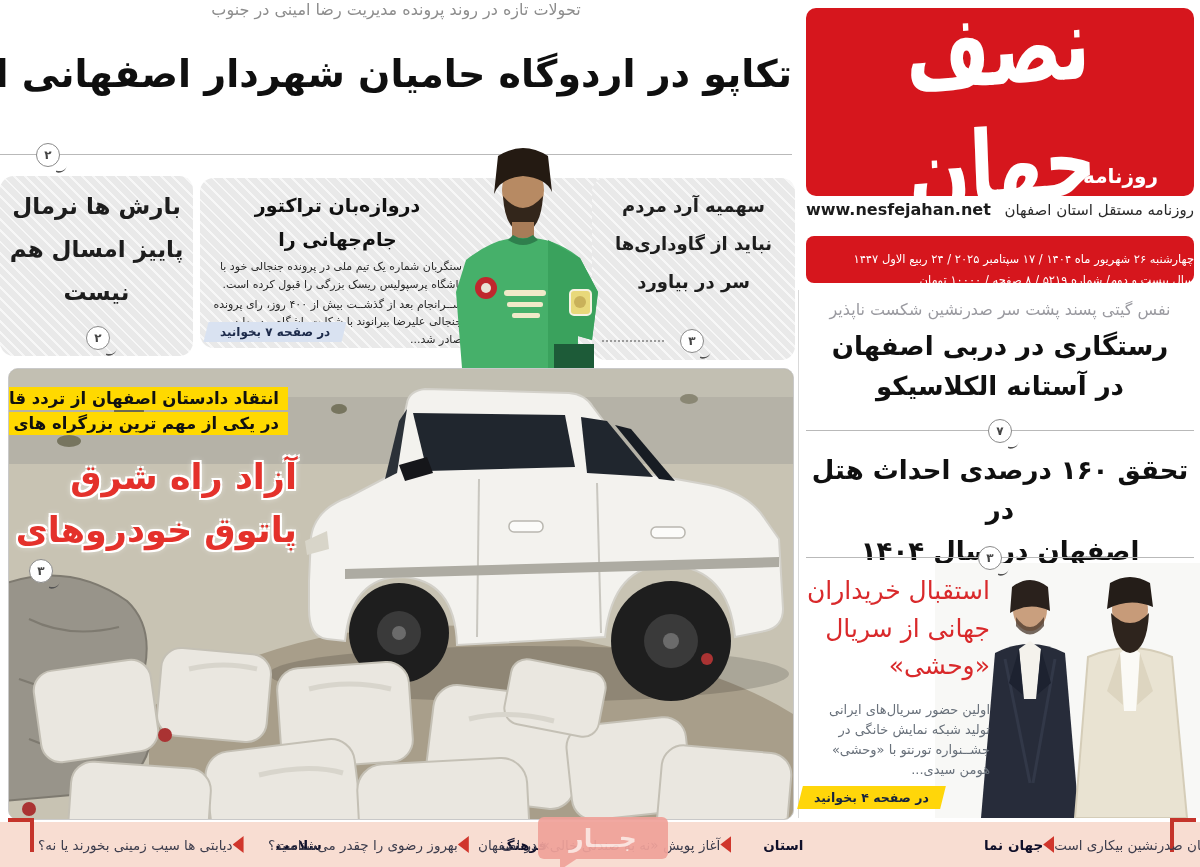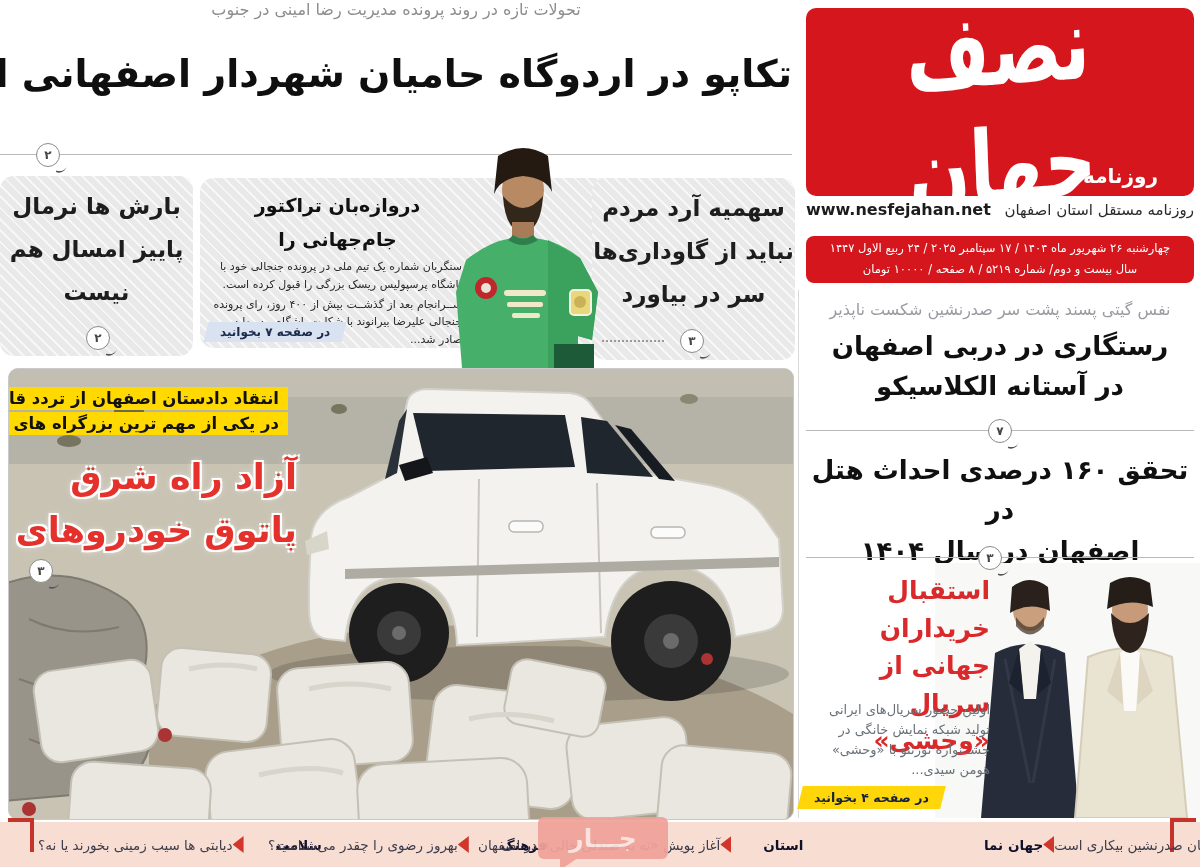--- a/index.html
+++ b/index.html
@@ -30,21 +30,21 @@
   .box-gk{left:200px;top:178px;width:412px;height:170px;}
   .gk-headline{position:absolute;left:10px;top:10px;width:255px;text-align:center;
         font-size:19px;font-weight:bold;color:#111;line-height:1.8;}
   .gk-body{position:absolute;right:150px;left:8px;top:80px;direction:rtl;text-align:right;
         font-size:11px;color:#2a2a2a;line-height:1.62;}
   .gk-body p{margin:0 0 2px 0;}
   .read-tag-blue{position:absolute;left:6px;bottom:6px;background:#d9e2f1;color:#1c2a4a;
         font-size:12px;font-weight:bold;padding:3px 14px;transform:skewX(-14deg);direction:rtl;}
   .read-tag-blue span{display:inline-block;transform:skewX(14deg);}
   .box-flour{left:592px;top:178px;width:203px;height:182px;}
-  .box-flour .bline{margin-top:17px;text-align:center;font-size:23px;font-weight:bold;color:#1d1d1d;}
+  .box-flour .bline{margin-top:17px;text-align:center;font-size:18px;font-weight:bold;color:#1d1d1d;}
   .dotline{position:absolute;left:10px;bottom:18px;width:62px;border-top:2px dotted #9a9a9a;}
 
   
   .photo-frame{left:8px;top:368px;width:784px;height:450px;border:1px solid #c9c9c9;
         border-radius:10px;overflow:hidden;background:#c8c3b3;}
   .photo-kicker{position:absolute;top:18px;right:505px;width:420px;text-align:right;direction:rtl;z-index:4;}
   .photo-kicker .kline{display:inline-block;background:#ffd900;color:#111;font-size:16.5px;
         font-weight:bold;padding:2px 9px;margin-bottom:2px;}
   .photo-headline{position:absolute;top:82px;right:496px;width:400px;direction:rtl;text-align:right;
         font-size:35px;font-weight:bold;color:#e4312b;line-height:1.5;z-index:4;
@@ -52,29 +52,29 @@
 
   
   .masthead-box{left:806px;top:8px;width:388px;height:188px;background:#d6161d;border-radius:10px;overflow:hidden;}
   .logo-script{position:absolute;left:0;top:16px;width:100%;text-align:center;color:#fff;
         font-size:72px;font-weight:bold;transform:scaleY(1.4) rotate(-3deg);letter-spacing:-2px;}
   .logo-sub{position:absolute;right:36px;bottom:8px;color:#fff;font-size:20px;font-weight:bold;direction:rtl;}
   .site-row{left:806px;top:200px;width:388px;display:flex;justify-content:space-between;align-items:baseline;}
   .site-url{font-size:16px;font-weight:bold;color:#1c1c1c;}
   .site-tagline{font-size:15px;color:#2a2a2a;direction:rtl;}
   .date-bar{left:806px;top:236px;width:388px;height:47px;background:#d6161d;border-radius:8px;
-        color:#fff;direction:rtl;text-align:center;font-size:11.5px;line-height:1.8;padding-top:2px;box-sizing:border-box;}
+        color:#fff;direction:rtl;text-align:right;font-size:11.5px;line-height:1.8;padding-top:13px;box-sizing:border-box;}
   .derby-kicker{left:806px;top:300px;width:388px;text-align:center;color:#9a9aa0;font-size:16px;direction:rtl;}
   .rc-headline{width:388px;text-align:center;font-size:26px;font-weight:bold;color:#101010;
         line-height:1.55;direction:rtl;}
   .rule-rc{left:806px;width:388px;}
 
   
   .serial-headline{left:800px;top:572px;width:190px;direction:rtl;text-align:right;
-        font-size:25px;font-weight:bold;color:#d9292b;line-height:1.5;}
+        font-size:25px;font-weight:normal;color:#d9292b;line-height:1.5;}
   .serial-body{left:800px;top:700px;width:190px;direction:rtl;text-align:right;
         font-size:13px;color:#68707a;line-height:1.55;}
   .read-tag-yellow{left:800px;top:786px;background:#ffd60a;color:#14223f;font-size:12.5px;
         font-weight:bold;padding:4px 14px;transform:skewX(-14deg);direction:rtl;}
   .read-tag-yellow span{display:inline-block;transform:skewX(14deg);}
 
   
   .strip{left:0;top:822px;width:1200px;height:45px;background:#f8ddd2;}
   .strip-item{position:absolute;top:822px;height:45px;display:flex;align-items:center;z-index:3;}
   .strip-text{font-size:13.5px;color:#3c3c4c;direction:rtl;white-space:nowrap;}

